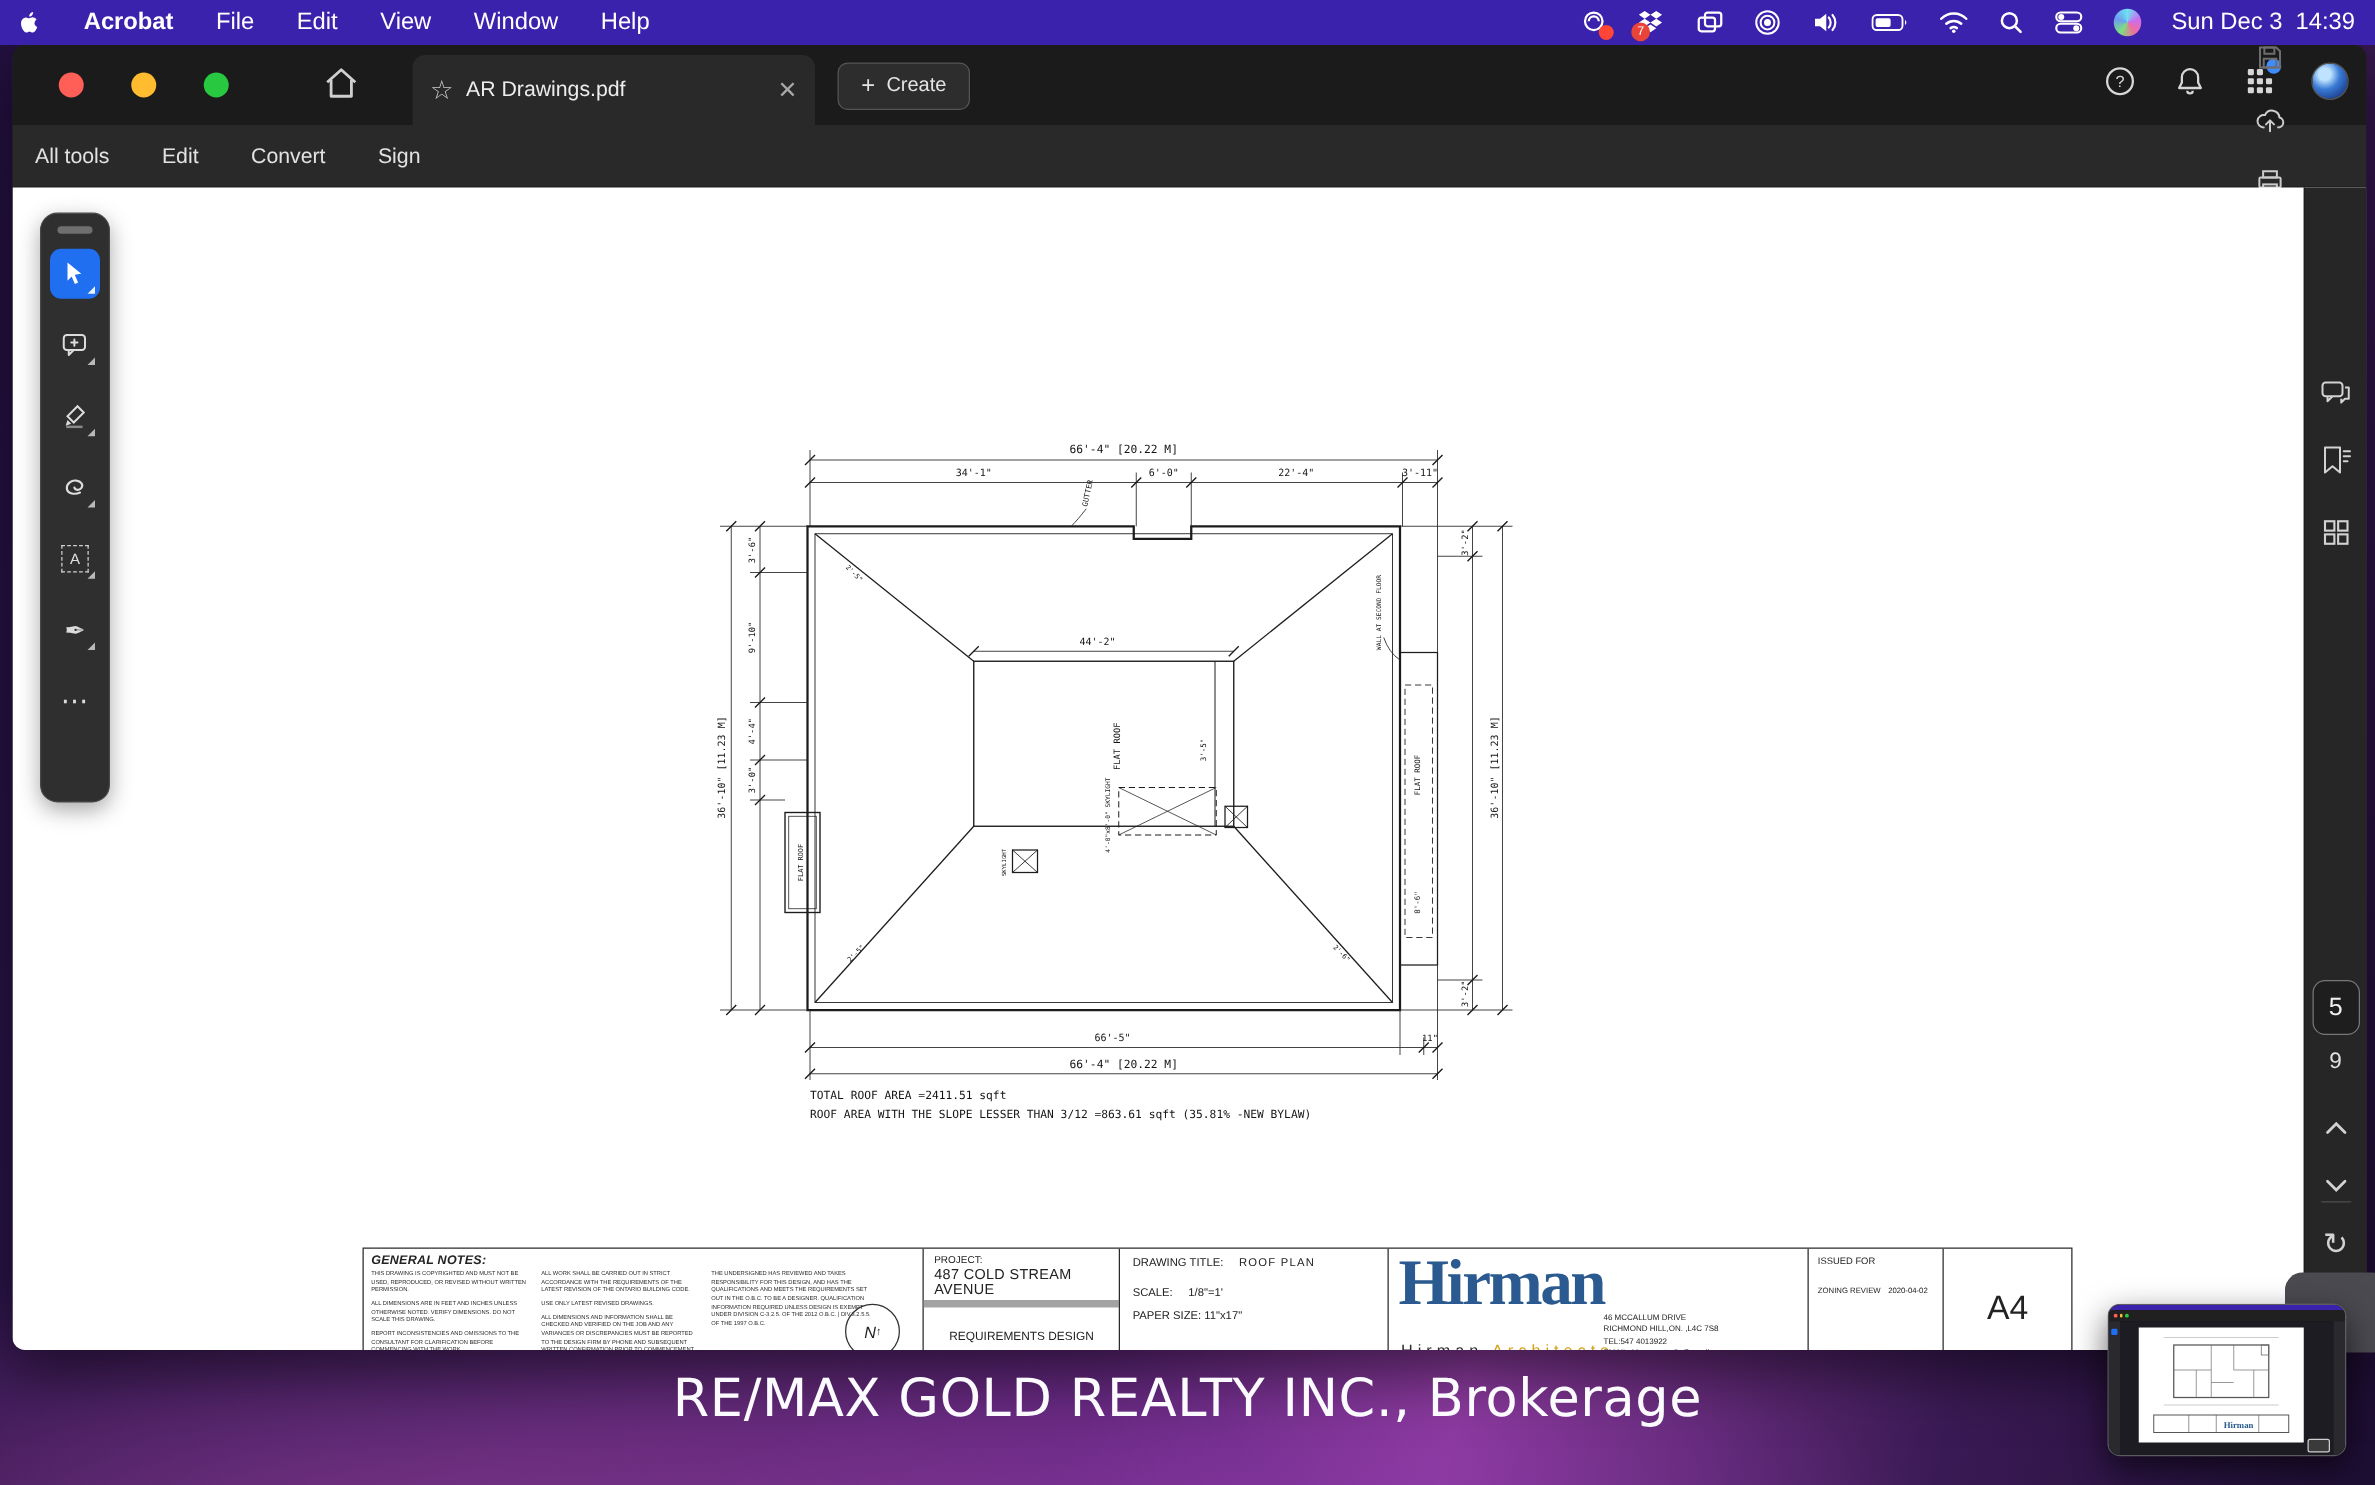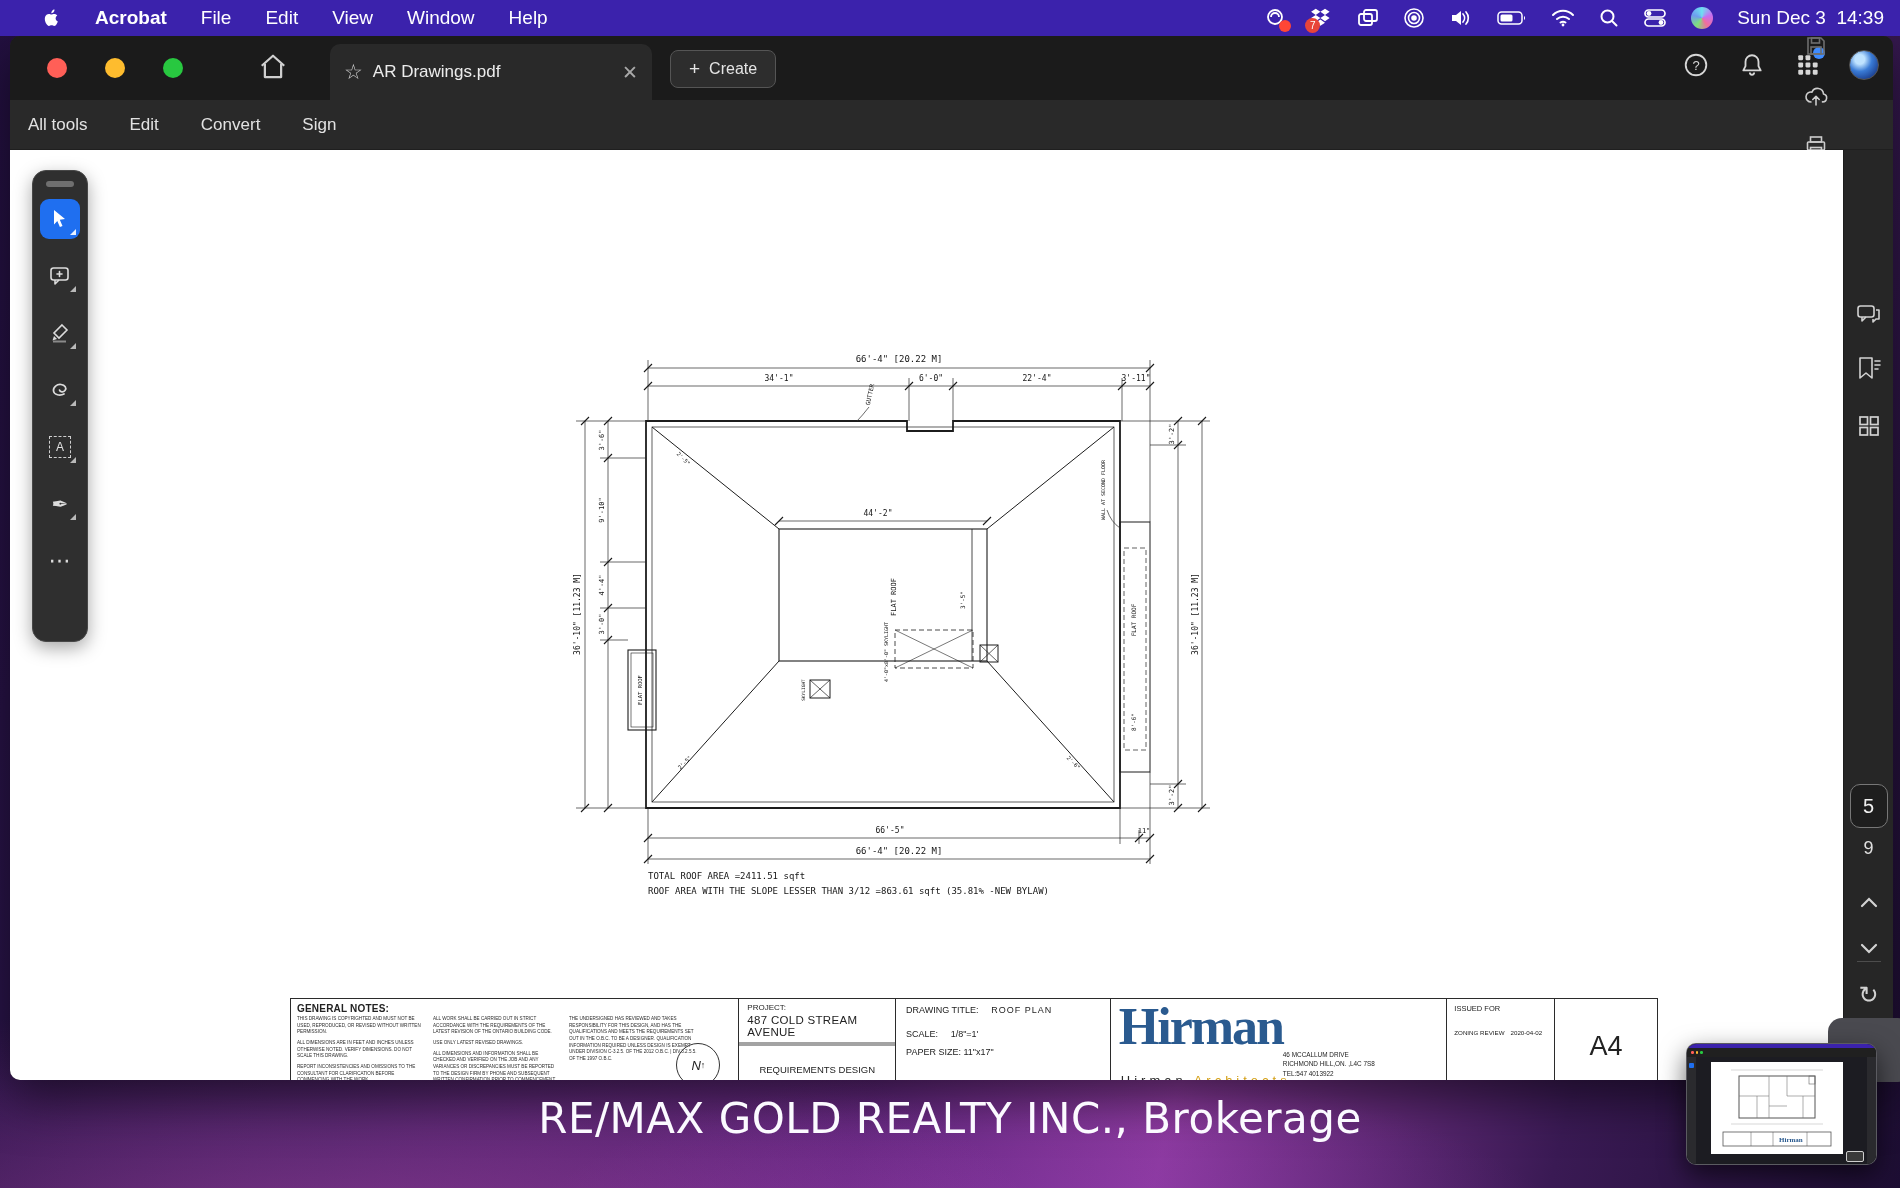--- a/index.html
+++ b/index.html
@@ -9,21 +9,21 @@
     background:
       radial-gradient(1200px 500px at 18% 108%, rgba(236,93,211,.45), transparent 60%),
       radial-gradient(900px 420px at 55% 112%, rgba(150,60,190,.5), transparent 65%),
       linear-gradient(104deg,#231040 0%,#341a58 28%,#5d2579 52%,#8b3a9c 66%,#3a1a54 84%,#1d0e33 100%);
     position:relative;
   }
 
   
   .menubar { position:absolute; left:0; top:0; width:1900px; height:36px;
     background:#3b22ac; display:flex; align-items:center; color:#fff; z-index:10; }
-  .mb-left { display:flex; align-items:center; gap:34px; padding-left:28px;margin-left:16px; }
+  .mb-left { display:flex; align-items:center; gap:34px; padding-left:16px; }
   .mb-item { font-size:19px; color:#fff; }
   .mb-item.bold { font-weight:bold; }
   .mb-right { margin-left:auto; display:flex; align-items:center; gap:24px; padding-right:16px; }
   .st-icon { display:flex; align-items:center; justify-content:center; position:relative; height:24px; }
   .clock { font-size:19px; white-space:pre; }
   .badge { position:absolute; left:-6px; bottom:-3px; width:15px; height:15px; border-radius:50%;
     background:#e8443a; color:#fff; font-size:10px; display:flex; align-items:center; justify-content:center; }
   .reddot { position:absolute; right:-4px; bottom:-2px; width:12px; height:12px; border-radius:50%; background:#ff4636; }
   .siri { width:22px; height:22px; border-radius:50%;
     background:conic-gradient(#6ee0f2,#c86ef0,#f06e9c,#7ee07e,#6e9cf0,#6ee0f2); }
@@ -92,28 +92,28 @@
   .ln  { stroke:#1c1c1c; fill:none; }
   .dim { stroke:#2a2a2a; stroke-width:.7; fill:none; }
   .tick{ stroke:#1a1a1a; stroke-width:1.1; }
 
   
   .tblock { position:absolute; left:280px; top:848px; width:1368px; height:96px; border:1.6px solid #2b2b2b;
     display:flex; color:#222; background:#fff; }
   .tb-col { border-left:1px solid #2b2b2b; position:relative; height:100%; }
   .tb-col:first-child { border-left:none; }
   .gn { width:448px; padding:4px 6px; }
-  .gn h4 { font-size:10px; font-weight:bold; letter-spacing:.2px; margin-bottom:2px; }
+  .gn h4 { font-size:10px; font-weight:bold; letter-spacing:.2px; margin-bottom:2px;font-style:italic; }
   .gn-cols { display:flex; gap:8px; }
   .gn-col { width:128px; font-size:4.6px; line-height:1.45; color:#2c2c2c; }
   .gn-col p { margin-bottom:4px; }
   .north { position:absolute; right:18px; bottom:6px; width:44px; height:44px; border:1px solid #333;
     border-radius:50%; display:flex; align-items:center; justify-content:center; font-size:13px; font-style:italic; }
   .proj { width:157px; display:flex; flex-direction:column; }
-  .proj-top { height:50%; border-bottom:4px solid #a3a3a3; padding:4px 8px; }
+  .proj-top { height:50%; border-bottom:6px solid #a3a3a3; padding:4px 8px; }
   .proj-top .lab { font-size:8px; }
   .proj-top .val { font-size:11.5px; margin-top:2px; letter-spacing:.3px; }
   .proj-bot { height:50%; display:flex; align-items:center; justify-content:center; font-size:9.5px; }
   .dtitle { width:215px; padding:6px 10px; }
   .row9 { font-size:9px; margin-bottom:14px; }
   .row9 b { font-weight:normal; margin-right:10px; }
   .dtitle .scale { margin-top:10px; margin-bottom:8px; }
   .logo { width:337px; position:relative; }
   .logo-big { position:absolute; left:8px; top:2px; font-size:52px; font-weight:bold; color:#2a5a8f;
     font-family:"Liberation Serif", serif; letter-spacing:-2px; line-height:1; }

